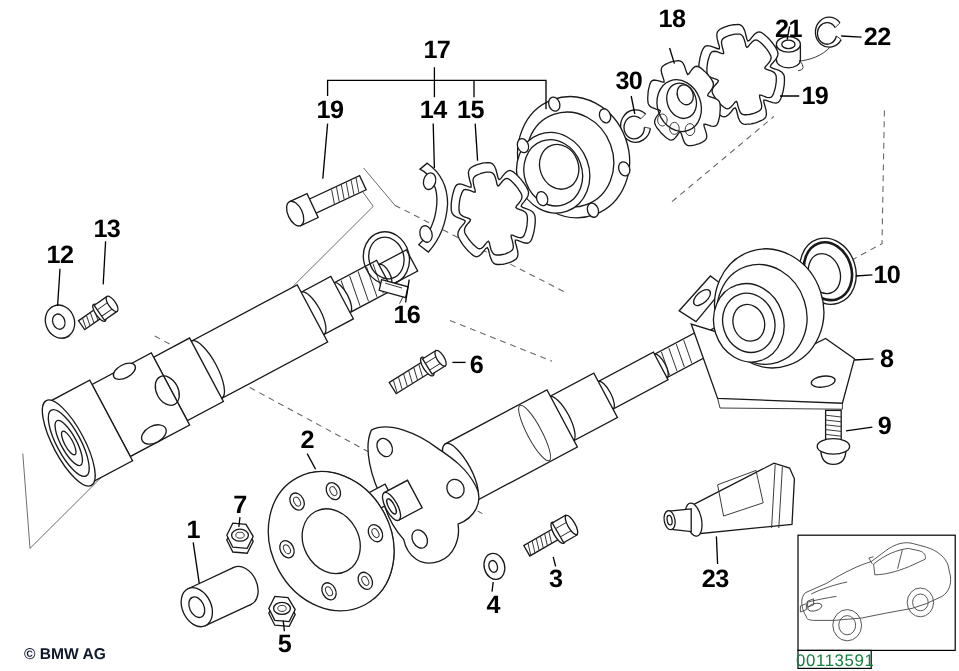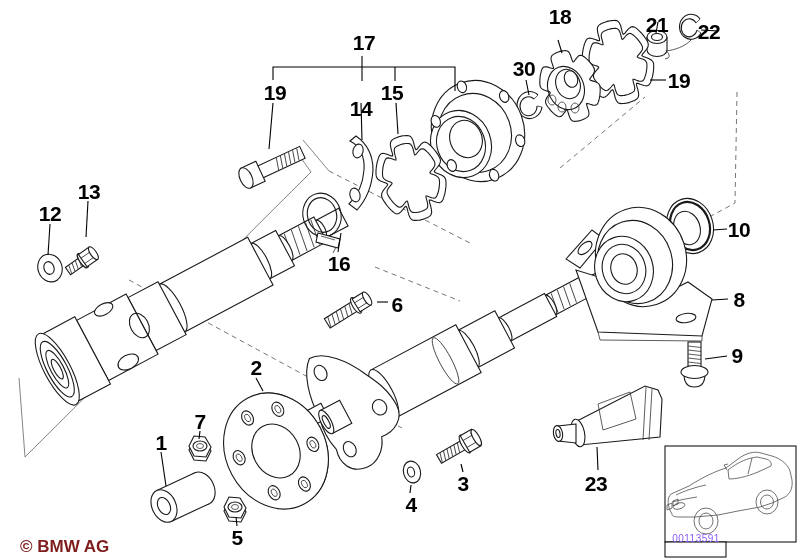--- a/index.html
+++ b/index.html
@@ -1,23 +1,23 @@
 <!DOCTYPE html>
 <html><head>
 <meta charset="utf-8">
 <style>
   html,body{margin:0;padding:0;background:#fff;}
   .stage{position:relative;width:799px;height:559px;background:#fff;overflow:hidden;
          font-family:"Liberation Sans",sans-serif;}
   .stage svg{position:absolute;left:0;top:0;}
   .callout{position:absolute;transform:translate(-50%,-50%);font-weight:bold;
            font-size:21px;line-height:1;color:#000;letter-spacing:-0.5px;}
-  .copyright{position:absolute;left:20px;top:537px;font-size:17px;font-weight:bold;color:#7f1d1d;}
-  .imgnum{position:absolute;left:696px;top:538px;transform:translate(-50%,-50%);
-          font-size:10px;color:#8b5cf6;letter-spacing:0.5px;white-space:nowrap;}
+  .copyright{position:absolute;left:20px;top:537px;font-size:13px;font-weight:bold;color:#0f172a;}
+  .imgnum{position:absolute;left:696px;top:550px;transform:translate(-50%,-50%);
+          font-size:14px;color:#15803d;letter-spacing:0.5px;white-space:nowrap;}
   
   .main{stroke:#1a1a1a;stroke-width:1.1;fill:#fff;}
   .open{stroke:#1a1a1a;stroke-width:1.1;fill:none;}
   .thin{stroke:#333;stroke-width:0.8;fill:none;}
   .lead{stroke:#000;stroke-width:1.1;fill:none;}
   .cons{stroke:#666;stroke-width:0.8;fill:none;}
   .dash{stroke:#666;stroke-width:0.9;fill:none;stroke-dasharray:5 4;}
   .dark{stroke:#1a1a1a;stroke-width:2.2;fill:none;}
   .car{stroke:#444;stroke-width:0.75;fill:none;}
 </style>
@@ -323,26 +323,26 @@
   <span class="callout" style="left:411px;top:504px">4</span>
   <span class="callout" style="left:237px;top:537px">5</span>
   <span class="callout" style="left:397px;top:304px">6</span>
   <span class="callout" style="left:200px;top:421px">7</span>
   <span class="callout" style="left:739px;top:299px">8</span>
   <span class="callout" style="left:737px;top:355px">9</span>
   <span class="callout" style="left:739px;top:229px">10</span>
   <span class="callout" style="left:89px;top:191px">13</span>
   <span class="callout" style="left:50px;top:213px">12</span>
   <span class="callout" style="left:275px;top:92px">19</span>
-  <span class="callout" style="left:361px;top:108px">14</span>
+  <span class="callout" style="left:361px;top:92px">14</span>
   <span class="callout" style="left:392px;top:92px">15</span>
   <span class="callout" style="left:339px;top:263px">16</span>
   <span class="callout" style="left:364px;top:42px">17</span>
   <span class="callout" style="left:560px;top:16px">18</span>
   <span class="callout" style="left:679px;top:80px">19</span>
   <span class="callout" style="left:524px;top:68px">30</span>
   <span class="callout" style="left:657px;top:24px">21</span>
-  <span class="callout" style="left:709px;top:31px">22</span>
+  <span class="callout" style="left:731px;top:31px">22</span>
   <span class="callout" style="left:596px;top:483px">23</span>
 
   <div class="copyright">© BMW AG</div>
   <div class="imgnum">00113591</div>
 </div>
 
 </body></html>

